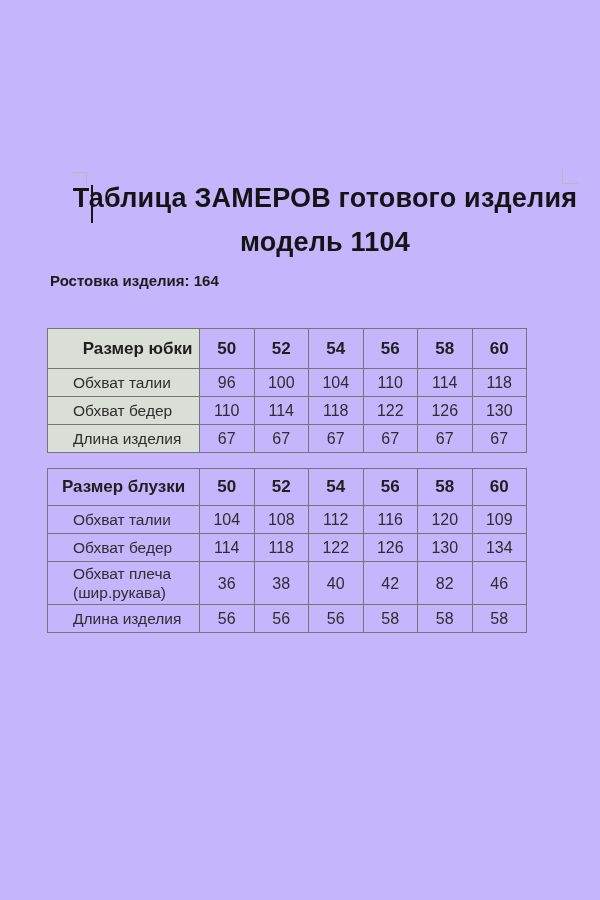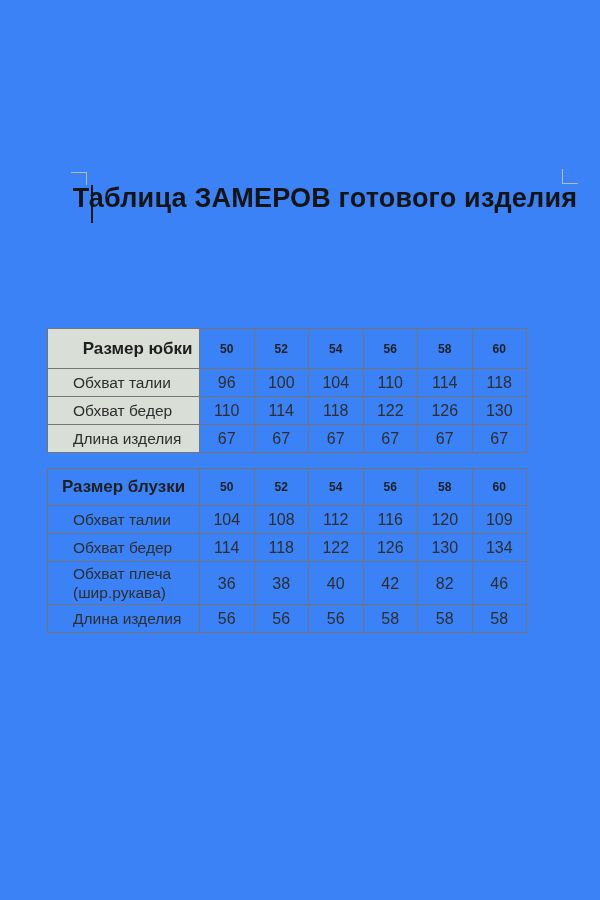--- a/index.html
+++ b/index.html
@@ -1,21 +1,21 @@
 <!DOCTYPE html>
 <html><head>
 <meta charset="utf-8">
 <style>
   html,body{margin:0;padding:0;}
   body{
     width:600px;height:900px;background:#ffffff;
     font-family:"Liberation Sans","DejaVu Sans",sans-serif;
     color:#2b2b2b;position:relative;overflow:hidden;
   }
-  .sheet{position:absolute;inset:0;background:#3b82f6;}
+  .sheet{position:absolute;inset:0;background:#c4b5fd;}
 
   
   .mark-tl{position:absolute;left:71px;top:172px;width:15px;height:12px;
     border-top:1px solid #b9b9b9;border-right:1px solid #b9b9b9;}
   .mark-tr{position:absolute;left:562px;top:169px;width:15px;height:14px;
     border-left:1px solid #b9b9b9;border-bottom:1px solid #b9b9b9;}
 
   
   .caret{position:absolute;left:91px;top:185px;width:2px;height:38px;background:#161616;}
 
@@ -31,41 +31,43 @@
 
   table{border-collapse:collapse;table-layout:fixed;width:480px;
     border:1px solid #555555;}
   #skirt-table{position:absolute;left:47px;top:328px;}
   #blouse-table{position:absolute;left:47px;top:468px;}
   col.c-label{width:152px;}
   th,td{
     border:1px solid #757575;text-align:center;vertical-align:middle;
     padding:0;color:#2e2e2e;overflow:hidden;
   }
-  th{font-size:12px;font-weight:bold;color:#1f1f1f;}
+  th{font-size:17px;font-weight:bold;color:#1f1f1f;}
   #skirt-table th{height:39px;}
   #blouse-table th{height:36px;}
   td{font-size:16px;height:23px;line-height:19px;}
   td.label{text-align:left;padding:2px 4px 2px 25px;font-size:15.5px;}
   th.label{font-size:17px;}
   .shaded{background:#d9ded6;padding-left:28px;}
 </style>
 </head>
 <body>
 
 <div class="sheet">
 
   <div class="mark-tl"></div>
   <div class="mark-tr"></div>
   <div class="caret"></div>
 
   <div class="title">
     <div>Таблица ЗАМЕРОВ готового изделия</div>
+    <div>модель 1104</div>
   </div>
 
+  <div class="subtitle">Ростовка изделия: 164</div>
 
   <table id="skirt-table">
     <colgroup>
       <col class="c-label">
         <col>
         <col>
         <col>
         <col>
         <col>
         <col>

